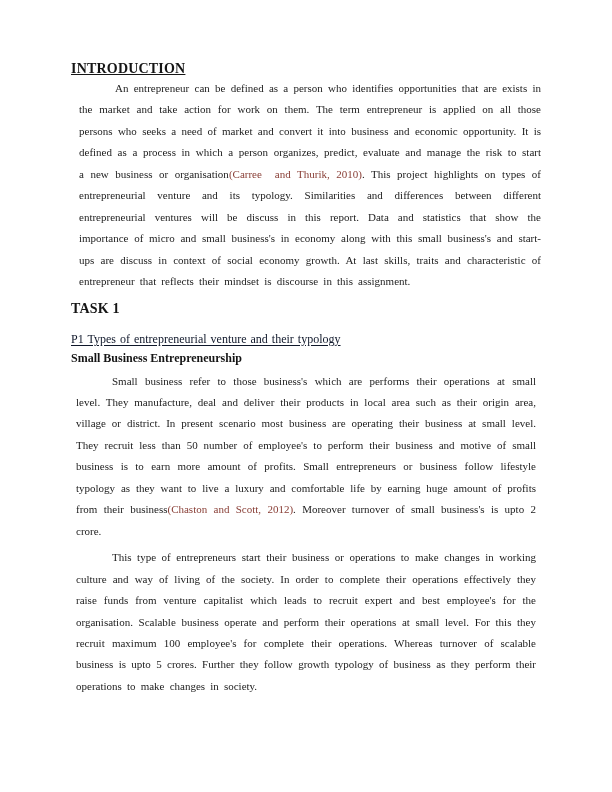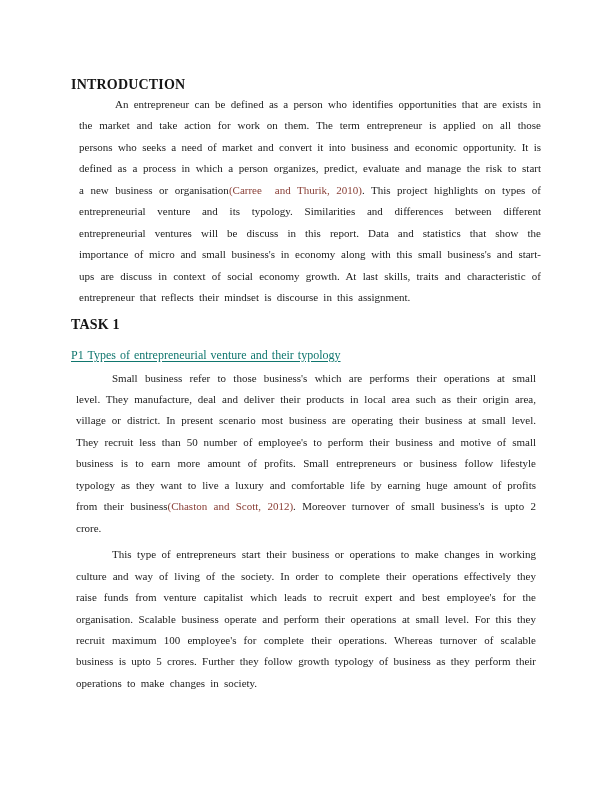--- a/index.html
+++ b/index.html
@@ -20,29 +20,29 @@
     color: #1c1c1c;
   }
   .doc-heading {
     font-size: 14px;
     line-height: 17px;
     font-weight: bold;
     color: #151515;
     letter-spacing: 0.2px;
     margin: 0;
   }
-  .h-intro   { margin-top: 76px; }
+  .h-intro   { margin-top: 60px; text-decoration: underline; }
   .h-task    { margin-top: 7px; }
   .h-p1 {
     font-size: 12px;
     line-height: 16px;
     font-weight: normal;
     text-decoration: underline;
     text-underline-offset: 2px;
-    color: #0f766e;
+    color: #0f172a;
     word-spacing: 1px;
     margin: 14px 0 0 0;
   }
   .h-sub {
     font-size: 12px;
     line-height: 16px;
     font-weight: bold;
     color: #151515;
     margin: 3px 0 0 0;
   }
@@ -65,19 +65,20 @@
 <div class="page">
 
   <h1 class="doc-heading h-intro">INTRODUCTION</h1>
 
   <p class="body-para"><span>An entrepreneur can be defined as a person who identifies opportunities that are exists in the market and take action for work on them. The term entrepreneur is applied on all those persons who seeks a need of market and convert it into business and economic opportunity. It is defined as a process in which a person organizes, predict, evaluate and manage the risk to start a new business or organisation</span><span class="citation">(Carree&nbsp; and Thurik, 2010)</span><span>. This project highlights on types of entrepreneurial venture and its typology. Similarities and differences between different entrepreneurial ventures will be discuss in this report. Data and statistics that show the importance of micro and small business's in economy along with this small business's and start-ups are discuss in context of social economy growth. At last skills, traits and characteristic of entrepreneur that reflects their mindset is discourse in this assignment.</span></p>
 
   <h1 class="doc-heading h-task">TASK 1</h1>
 
   <h2 class="h-p1">P1 Types of entrepreneurial venture and their typology</h2>
 
+  <h3 class="h-sub">Small Business Entrepreneurship</h3>
 
   <p class="body-para para-flow"><span>Small business refer to those business's which are performs their operations at small level. They manufacture, deal and deliver their products in local area such as their origin area, village or district. In present scenario most business are operating their business at small level. They recruit less than 50 number of employee's to perform their business and motive of small business is to earn more amount of profits. Small entrepreneurs or business follow lifestyle typology as they want to live a luxury and comfortable life by earning huge amount of profits from their business</span><span class="citation">(Chaston and Scott, 2012)</span><span>. Moreover turnover of small business's is upto 2 crore.</span></p>
 
 
   <p class="body-para para-flow">This type of entrepreneurs start their business or operations to make changes in working culture and way of living of the society. In order to complete their operations effectively they raise funds from venture capitalist which leads to recruit expert and best employee's for the organisation. Scalable business operate and perform their operations at small level. For this they recruit maximum 100 employee's for complete their operations. Whereas turnover of scalable business is upto 5 crores. Further they follow growth typology of business as they perform their operations to make changes in society.</p>
 
 </div>
 
 </body></html>

